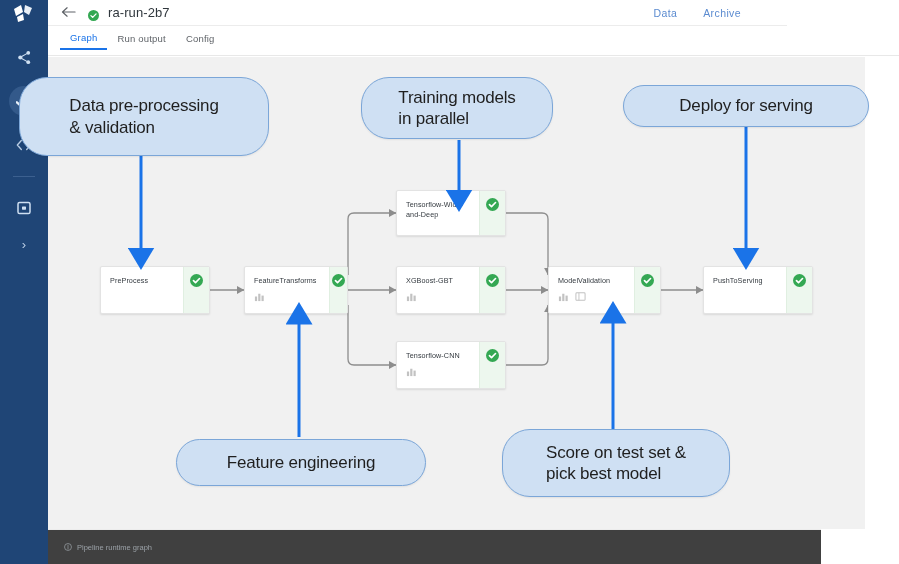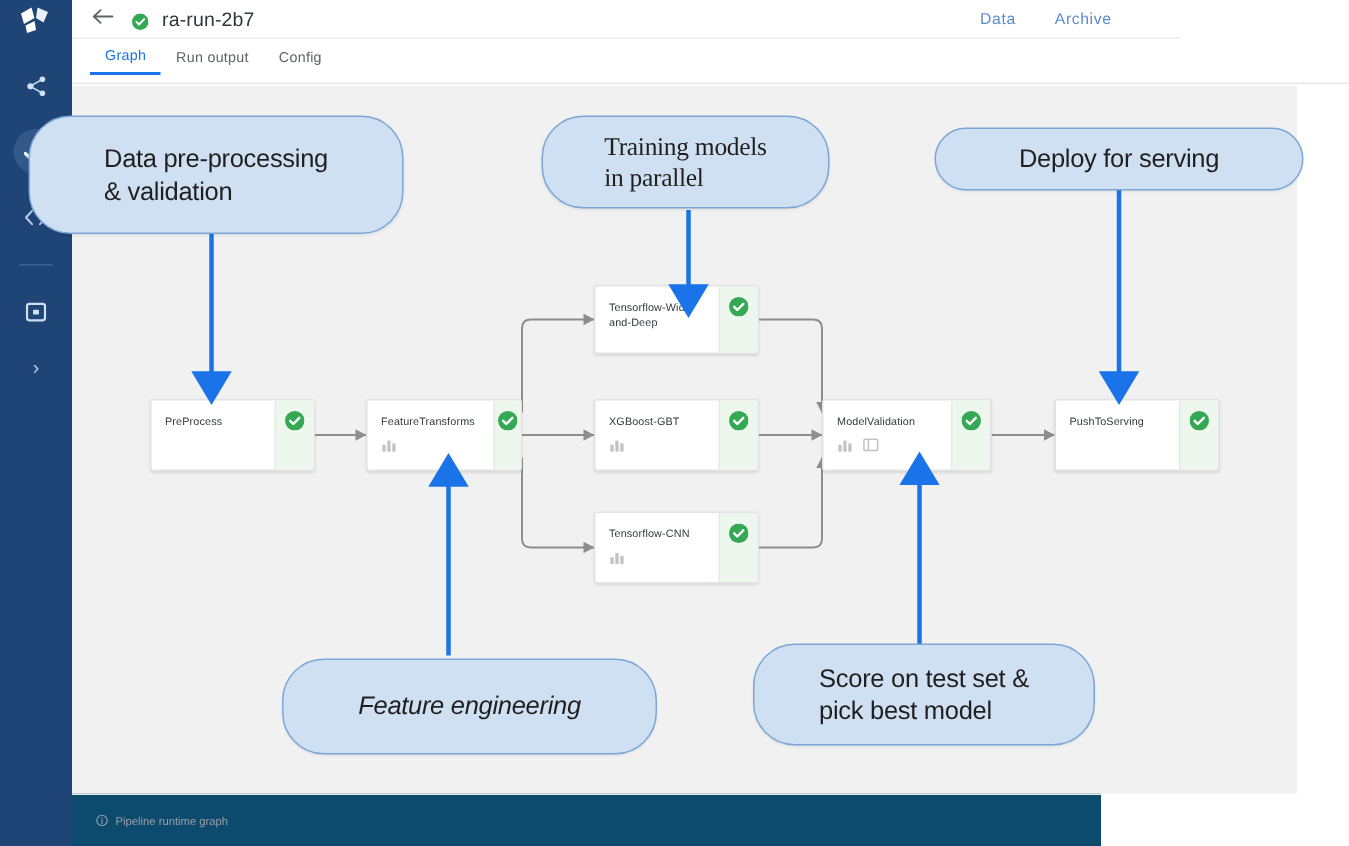--- a/index.html
+++ b/index.html
@@ -56,22 +56,22 @@
 
   
   #canvas {
     position: absolute; left: 48px; top: 57px; width: 817px; height: 472px;
     background: #f1f1f1;
   }
   #canvas-right-pad {
     position: absolute; left: 865px; top: 57px; width: 34px; height: 472px; background: #fff;
   }
   #footer {
-    position: absolute; left: 48px; top: 529px; width: 686px; height: 35px;
-    background: #0c4a6e; border-top: 1px solid #ececec;
+    position: absolute; left: 48px; top: 529px; width: 773px; height: 35px;
+    background: #404040; border-top: 1px solid #ececec;
     display: flex; align-items: center;
   }
   #footer-label { margin-left: 16px; font-size: 7.5px; color: #9aa0a6; display: flex; align-items: center; gap: 5px; }
 
   
   .node {
     position: absolute; background: #fff; border: 1px solid #e3e3e3;
     border-radius: 2px; box-shadow: 0 1px 2px rgba(0,0,0,.10);
     display: flex; overflow: hidden;
   }
@@ -341,30 +341,30 @@
 
       <path d="M613 430 V313"></path>
     </g>
   </svg>
 
   <div class="callout" style="left:19px; top:77px; width:250px; height:79px;">
     <div class="callout-text">Data pre-processing
 &amp; validation</div>
   </div>
 
-  <div class="callout" style="left:361px; top:77px; width:192px; height:62px;font-family:Liberation Serif, serif;">
+  <div class="callout" style="left:361px; top:77px; width:192px; height:62px;">
     <div class="callout-text">Training models
 in parallel</div>
   </div>
 
   <div class="callout" style="left:623px; top:85px; width:246px; height:42px;">
     <div class="callout-text">Deploy for serving</div>
   </div>
 
-  <div class="callout" style="left:188px; top:439px; width:250px; height:64px;font-style:italic;">
+  <div class="callout" style="left:176px; top:439px; width:250px; height:47px;">
     <div class="callout-text">Feature engineering</div>
   </div>
 
   <div class="callout" style="left:502px; top:429px; width:228px; height:68px;">
     <div class="callout-text">Score on test set &amp;
 pick best model</div>
   </div>
 
   <div id="footer">
     <div id="footer-label">

